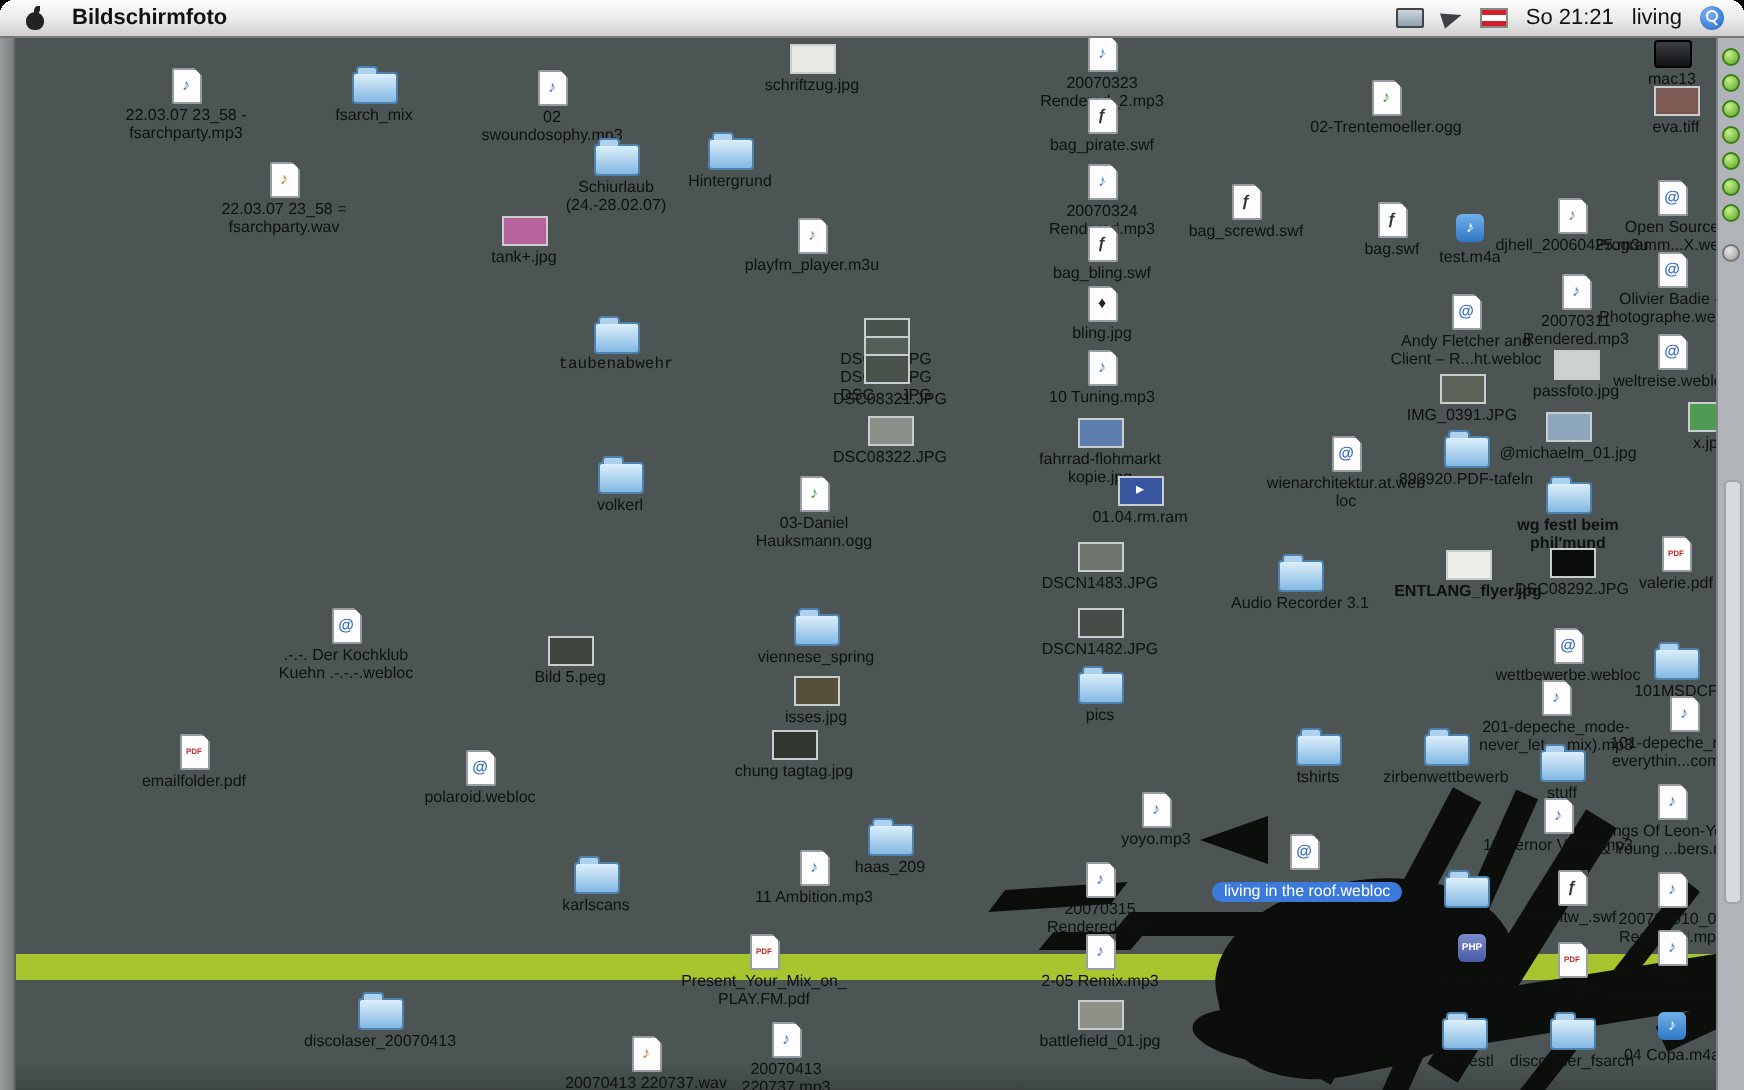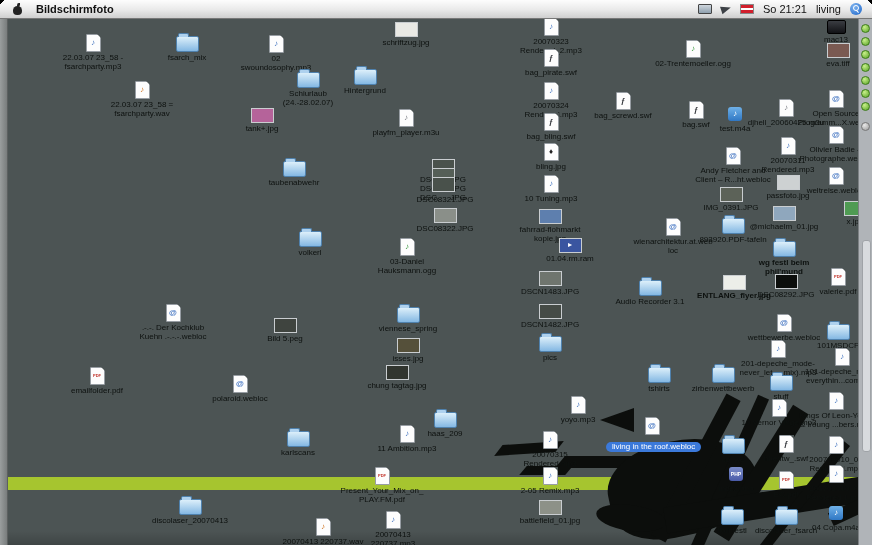--- a/index.html
+++ b/index.html
@@ -102,21 +102,21 @@
       <div class="di" style="left: 96px; top: 81px;"><span class="ic dc"><b style="color: rgb(208, 120, 40);">♪</b></span><span class="lb">22.03.07 23_58 =
 fsarchparty.wav</span></div>
       <div class="di" style="left: 360px; top: 19px;"><span class="ic th" style="background: rgb(233, 233, 228);"></span><span class="lb">schriftzug.jpg</span></div>
       <div class="di" style="left: 230px; top: 35px;"><span class="ic dc"><b style="color: rgb(74, 122, 194);">♪</b></span><span class="lb">02
 swoundosophy.mp3</span></div>
       <div class="di" style="left: 262px; top: 69px;"><span class="ic f"></span><span class="lb">Schiurlaub
 (24.-28.02.07)</span></div>
       <div class="di" style="left: 319px; top: 66px;"><span class="ic f"></span><span class="lb">Hintergrund</span></div>
       <div class="di" style="left: 216px; top: 105px;"><span class="ic th" style="background: rgb(181, 99, 154);"></span><span class="lb">tank+.jpg</span></div>
       <div class="di" style="left: 360px; top: 109px;"><span class="ic dc"><b style="color: rgb(127, 130, 136);">♪</b></span><span class="lb">playfm_player.m3u</span></div>
-      <div class="di" style="left: 248px; top: 158px;"><span class="ic f"></span><span class="lb">taubenabwehr</span></div>
+      <div class="di" style="left: 262px; top: 158px; font-family: Liberation Mono, monospace;"><span class="ic f"></span><span class="lb">taubenabwehr</span></div>
       <div class="di" style="left: 397px; top: 156px;"><span class="ic th" style="background: rgb(74, 82, 76);"></span><span class="lb">DSC&nbsp;&nbsp;&nbsp;&nbsp;&nbsp;.JPG</span></div>
       <div class="di" style="left: 397px; top: 165px;"><span class="ic th" style="background: rgb(85, 95, 87);"></span><span class="lb">DSC&nbsp;&nbsp;&nbsp;&nbsp;&nbsp;.JPG</span></div>
       <div class="di" style="left: 397px; top: 174px;"><span class="ic th" style="background: rgb(73, 81, 75);"></span><span class="lb">DSC&nbsp;&nbsp;&nbsp;&nbsp;&nbsp;.JPG</span></div>
       <div class="di" style="left: 399px; top: 194px;">
         <span class="lb">DSC08321.JPG</span>
       </div>
       <div class="di" style="left: 399px; top: 205px;"><span class="ic th" style="background: rgb(138, 143, 137);"></span><span class="lb">DSC08322.JPG</span></div>
       <div class="di" style="left: 505px; top: 18px;"><span class="ic dc"><b style="color: rgb(74, 122, 194);">♪</b></span><span class="lb">20070323
 Rendered_2.mp3</span></div>
       <div class="di" style="left: 505px; top: 49px;"><span class="ic dc"><b style="color: rgb(51, 54, 59);">ƒ</b></span><span class="lb">bag_pirate.swf</span></div>

